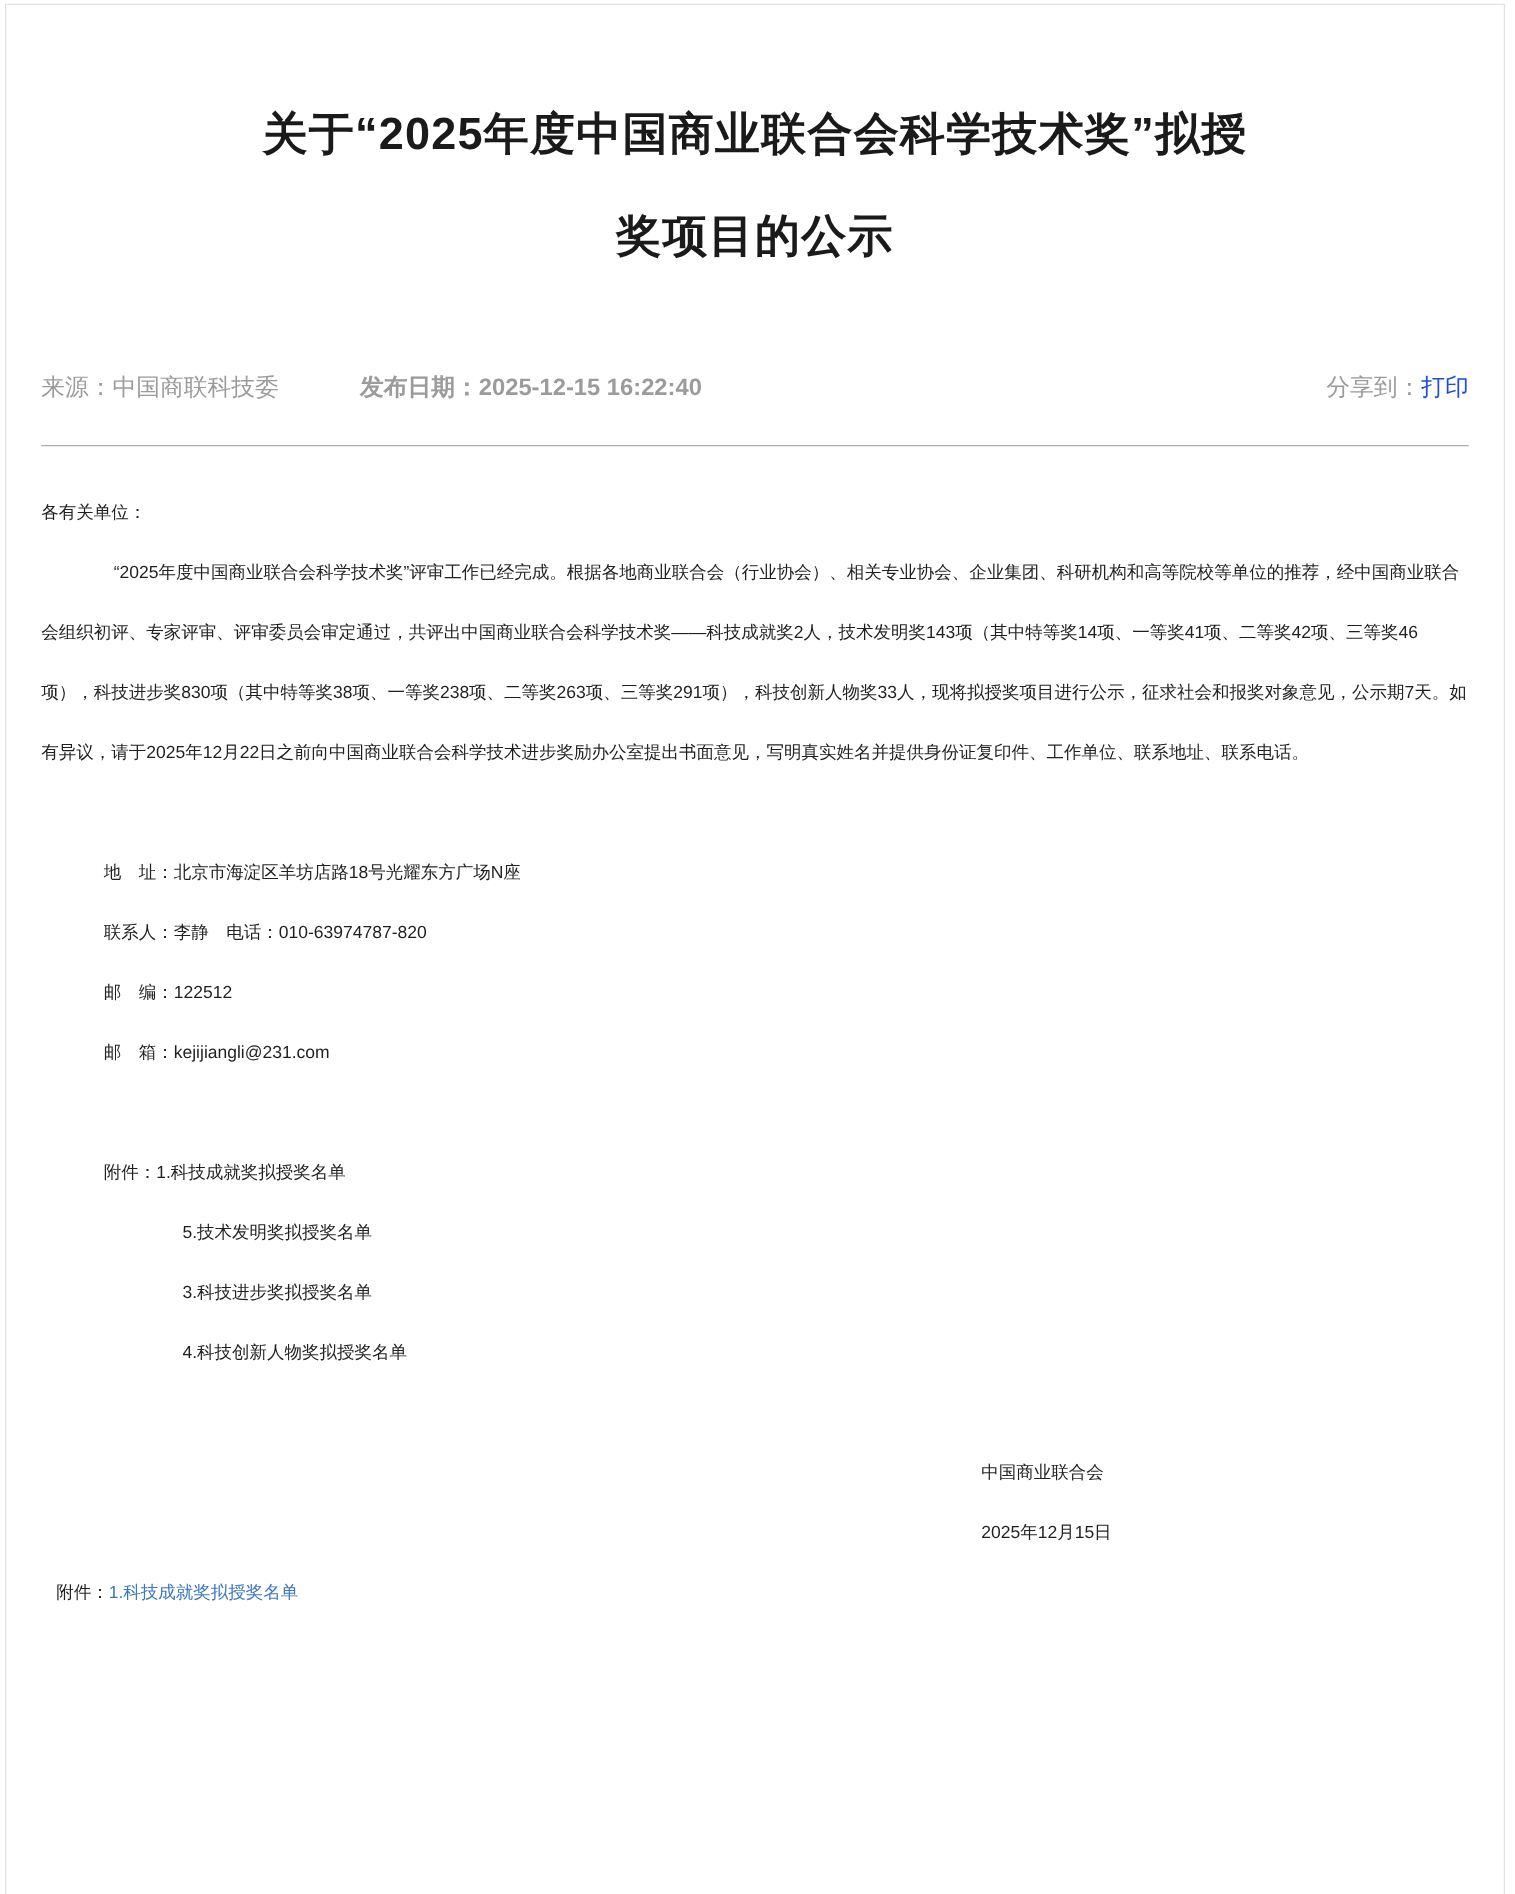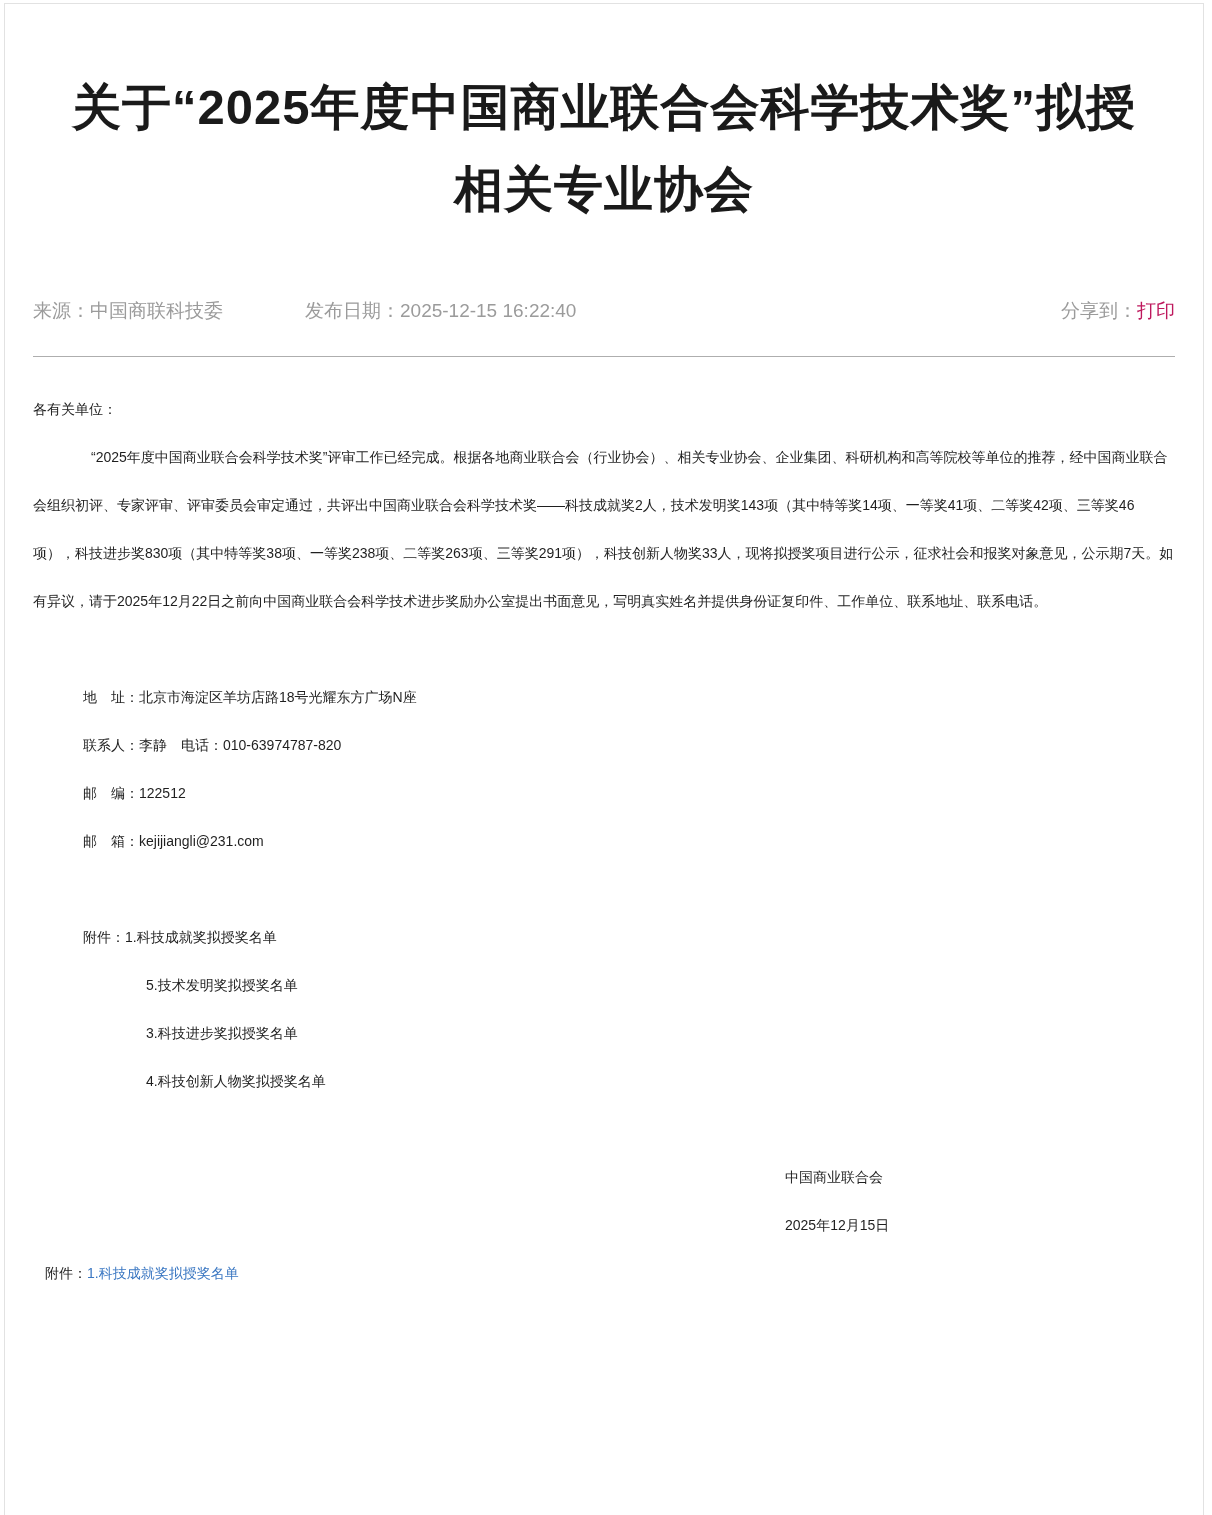--- a/index.html
+++ b/index.html
@@ -14,37 +14,37 @@
     left: 4px; top: 3px;
     width: 1200px; height: 1720px;
     background: #ffffff;
     border: 1px solid #e2e2e2;
     padding: 0 28px;
   }
   .article-title {
     margin-top; 0;
     padding-top: 62px;
     text-align: center;
-    font-size: 49px;
+    font-size: 36px;
     font-weight: 700;
     line-height: 82px;
     color: #1a1a1a;
     letter-spacing: 1px;
   }
   .meta-row {
     display: flex;
     align-items: center;
     margin-top: 68px;
     font-size: 19px;
     line-height: 26px;
     color: #9b9b9b;
   }
-  .meta-date { margin-left: 82px; }
+  .meta-date { margin-left: 65px; font-weight: bold; }
   .meta-share { margin-left: auto; }
-  .print-link { color: #be185d; text-decoration: none; cursor: pointer; }
+  .print-link { color: #1d4ed8; text-decoration: none; cursor: pointer; }
   .divider {
     margin-top: 32px;
     border: none;
     border-top: 1px solid #aeaeae;
     height: 0;
   }
   .article-body {
     margin-top: 28px;
     font-size: 14px;
     line-height: 48px;
@@ -60,21 +60,21 @@
   .footer-fragment { padding-left: 12px; display: flex; }
   .footer-link { color: #3a77c2; text-decoration: none; cursor: pointer; }
 </style>
 </head>
 <body>
 
 <div class="article-card">
 
   <h1 class="article-title">
     <div>关于“2025年度中国商业联合会科学技术奖”拟授</div>
-    <div>相关专业协会</div>
+    <div>奖项目的公示</div>
   </h1>
 
   <div class="meta-row">
     <span class="meta-source">来源：中国商联科技委</span>
     <span class="meta-date">发布日期：2025-12-15 16:22:40</span>
     <span class="meta-share">
       <span>分享到：</span><a class="print-link">打印</a>
     </span>
   </div>
 

